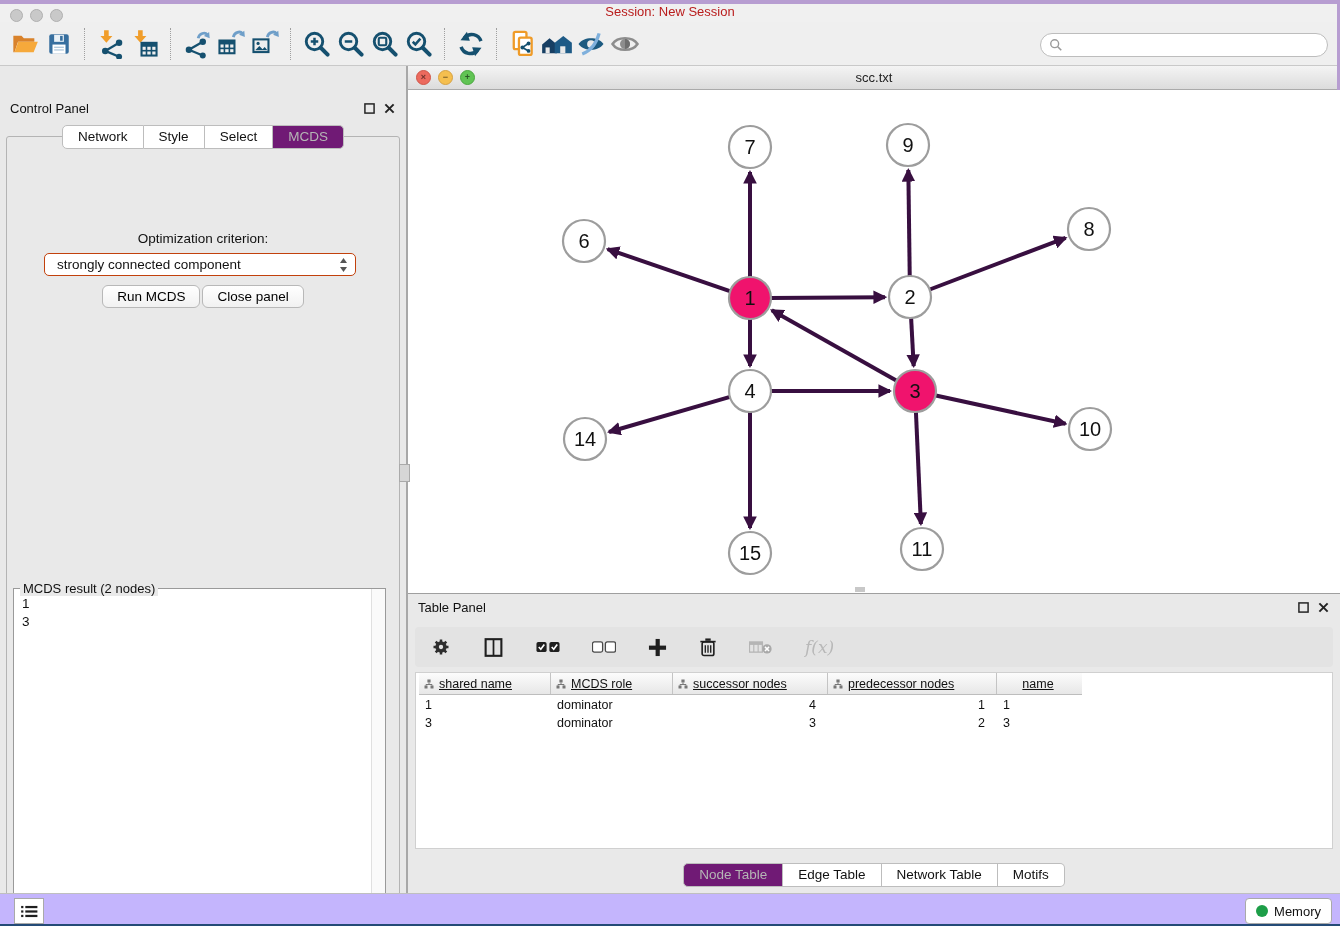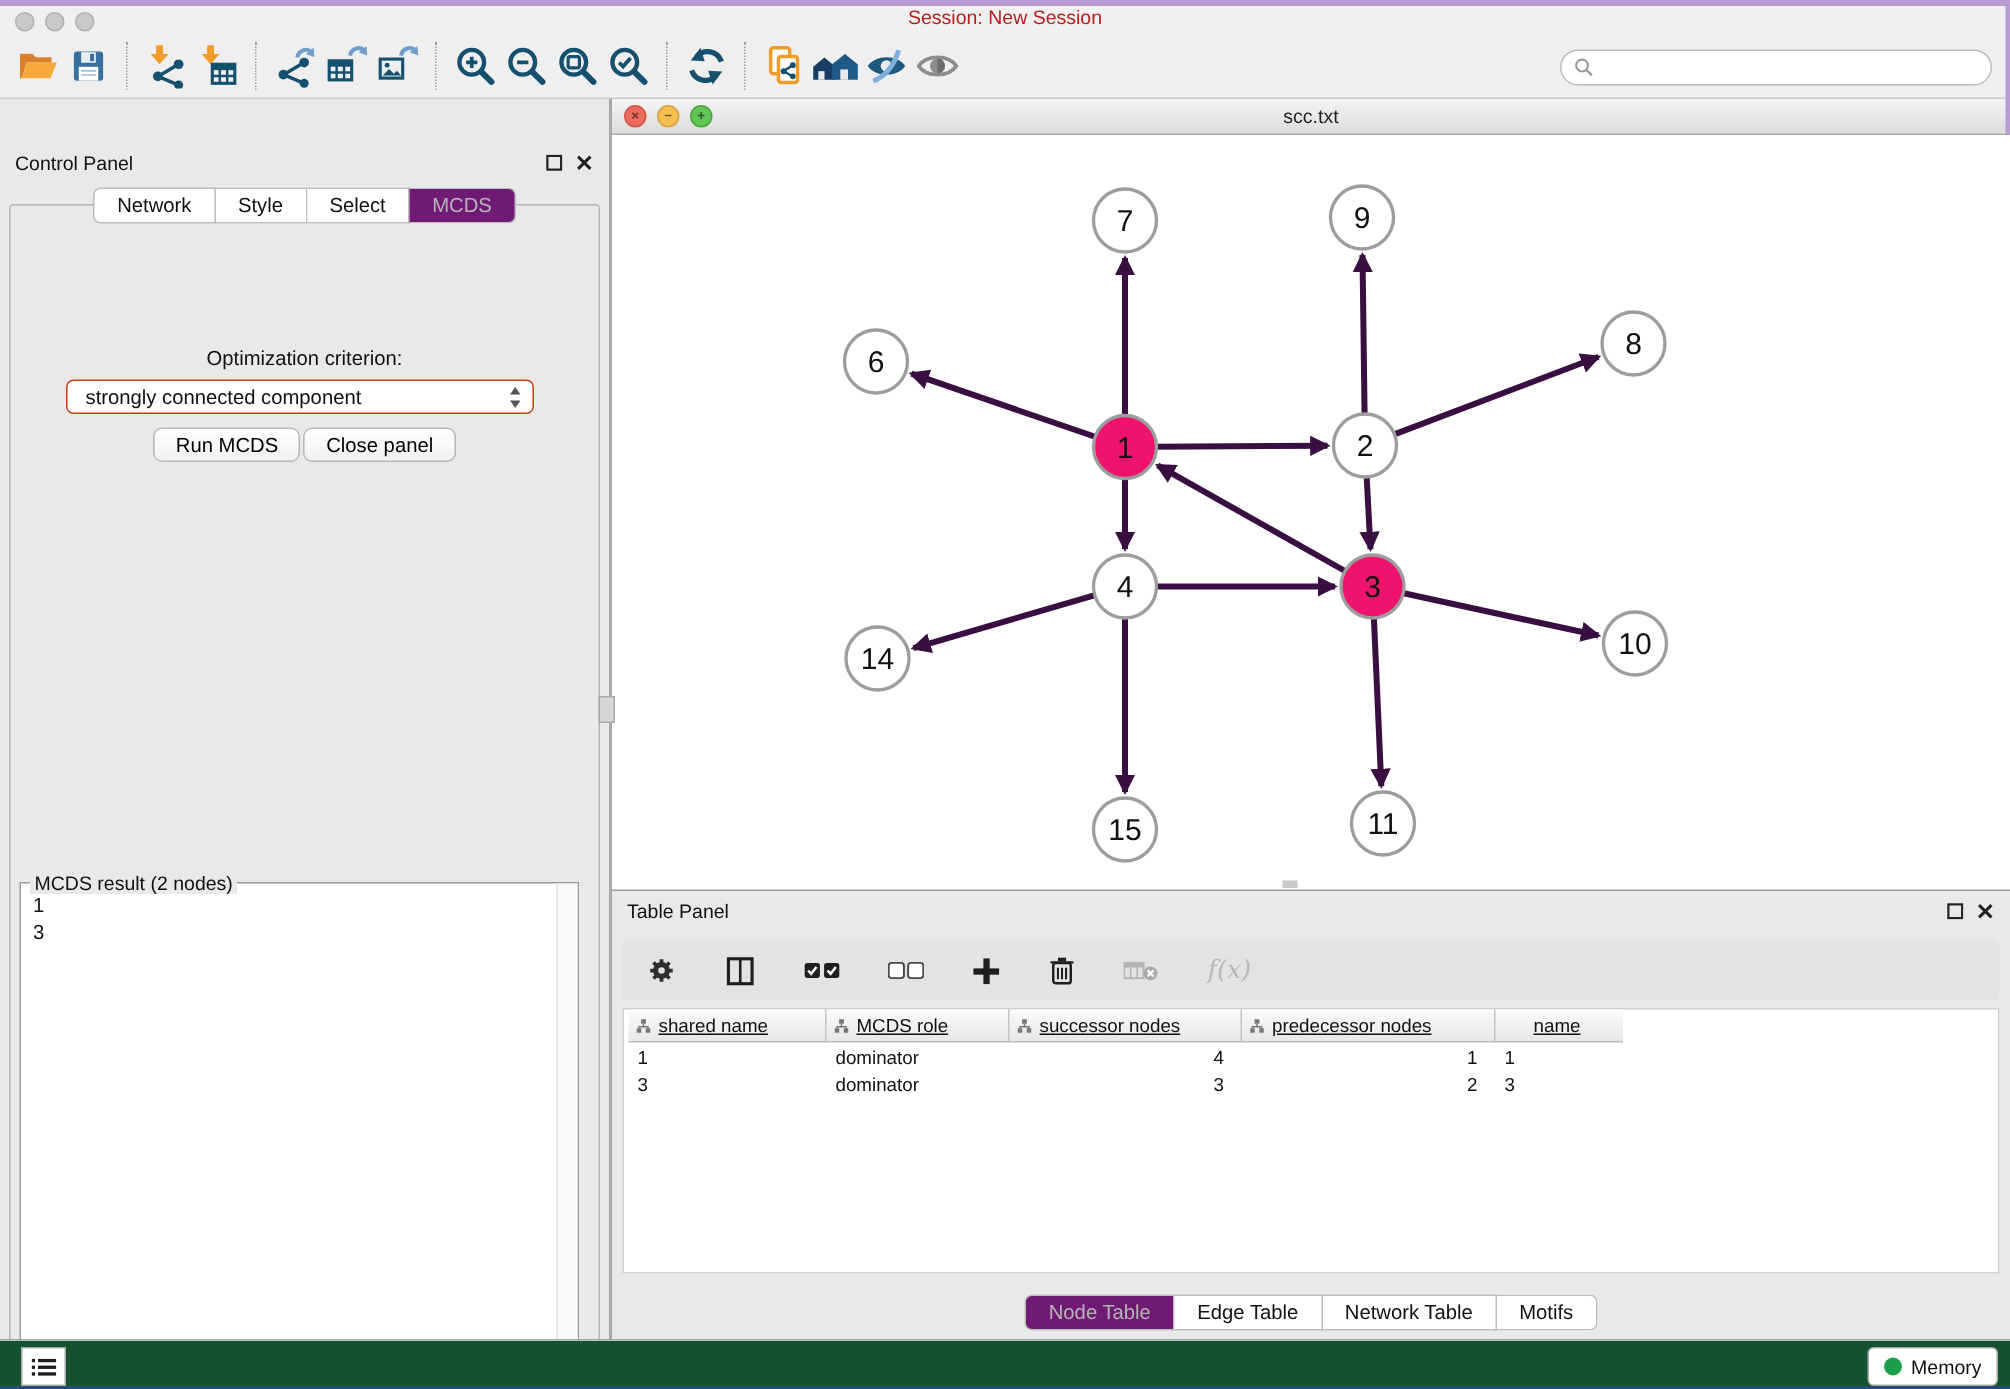--- a/index.html
+++ b/index.html
@@ -67,21 +67,21 @@
   #tp-table{position:absolute;left:7px;top:78px;width:918px;height:177px;background:#fff;border:1px solid #d0d0d0;box-sizing:border-box;}
   #tp-header{display:flex;height:21px;background:linear-gradient(#fcfcfc,#e7e7e7);border-bottom:1px solid #bdbdbd;width:663px;margin-left:3px;}
   .th{display:flex;align-items:center;font-size:12.5px;border-right:1px solid #c4c4c4;box-sizing:border-box;padding-left:5px;gap:5px;text-decoration:underline;}
   .th.center{justify-content:center;padding-left:0;}
   .tr{display:flex;height:16.5px;align-items:center;font-size:12.5px;margin-left:3px;margin-top:1.5px;}
   .td{box-sizing:border-box;padding:0 6px;}
   .td.right{text-align:right;padding-right:12px;}
   #tp-tabs{top:269px;}
   .fx{font-family:"DejaVu Serif",serif;font-style:italic;font-size:17px;color:#b8b8b8;}
   
-  #statusbar{left:0;top:893px;width:1340px;height:33px;background:#14532d;border-top:1px solid #bfbfbf;box-sizing:border-box;}
+  #statusbar{left:0;top:893px;width:1340px;height:33px;background:#c4b5fd;border-top:1px solid #bfbfbf;box-sizing:border-box;}
   #list-btn{position:absolute;left:14px;top:4px;width:28px;height:24px;background:#fff;border:1px solid #a9a9a9;
             display:flex;align-items:center;justify-content:center;}
   #memory-btn{position:absolute;right:8px;top:4px;height:24px;background:#fff;border:1px solid #a9a9a9;border-radius:4px;
               display:flex;align-items:center;gap:6px;padding:0 10px;font-size:13px;}
   #memory-dot{width:12px;height:12px;border-radius:50%;background:#1d9e48;}
   svg{display:block;}
 </style>
 </head>
 <body>
 

